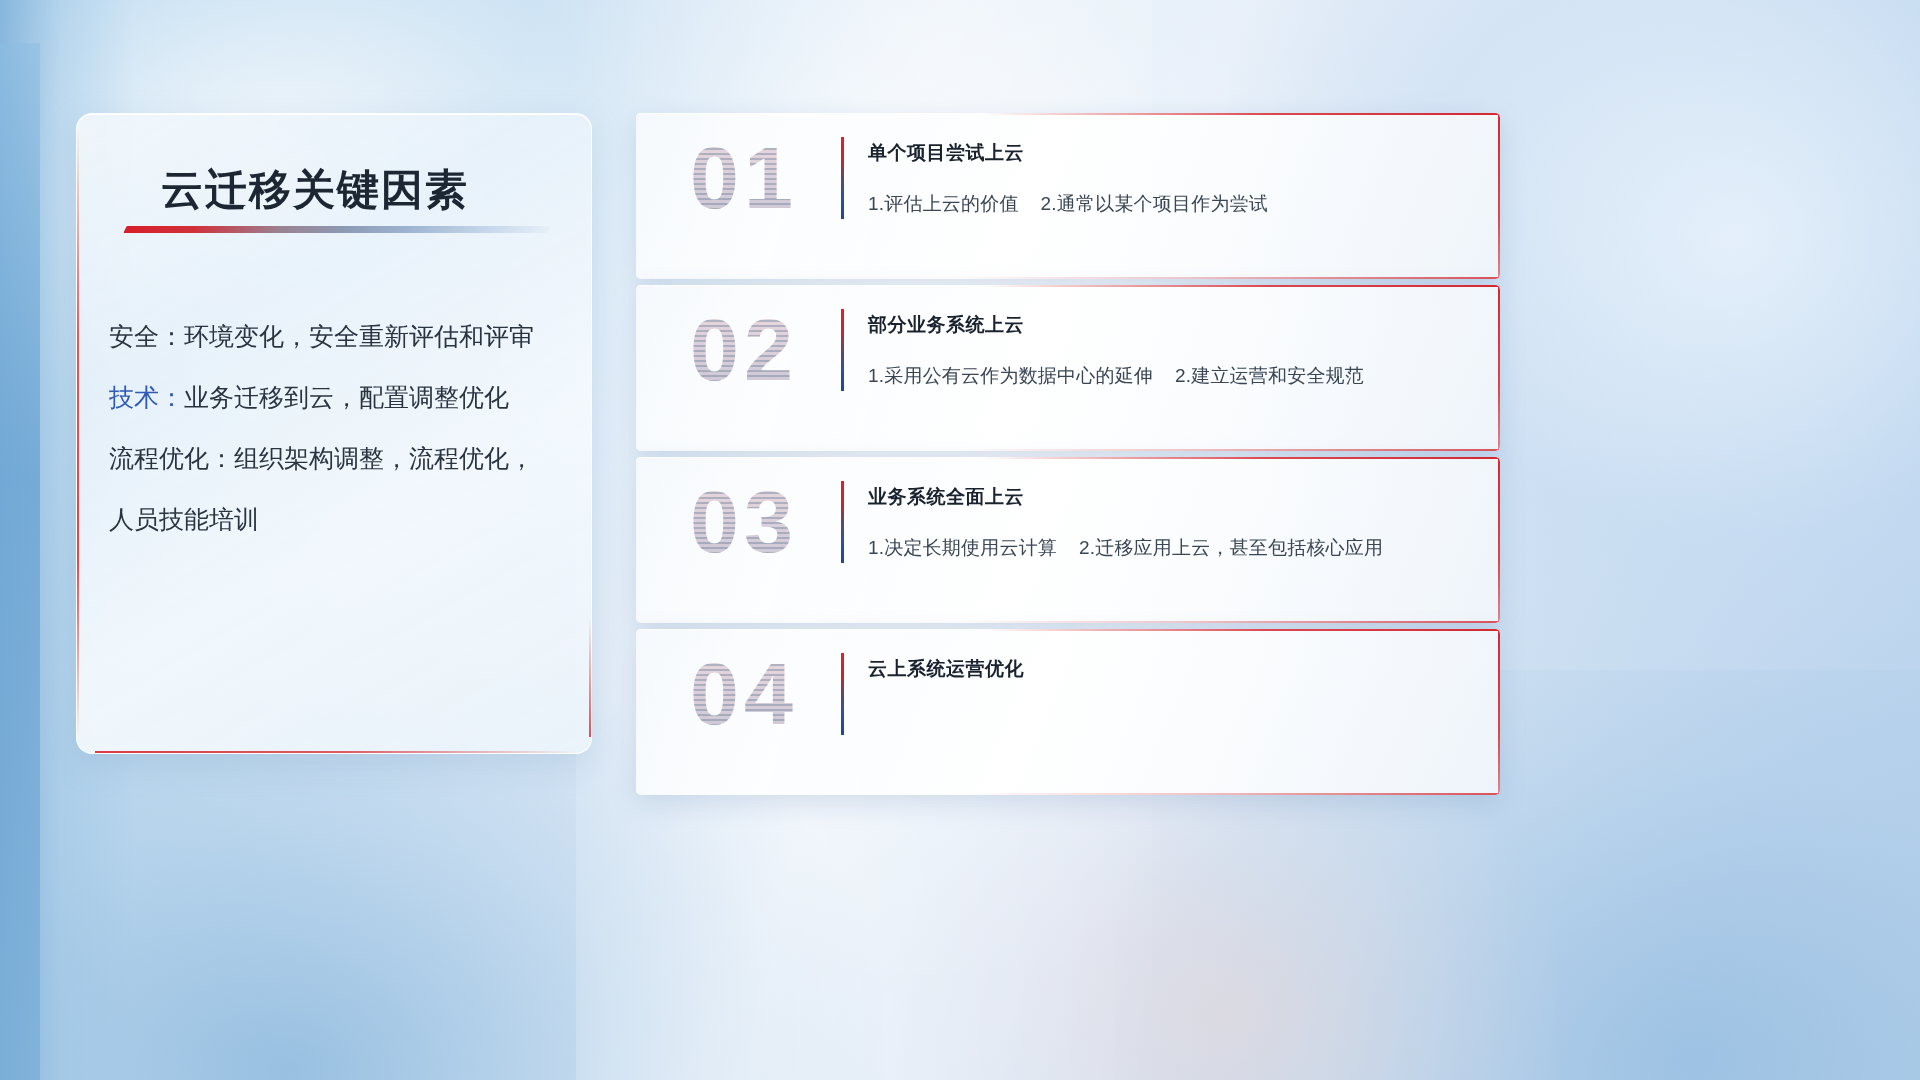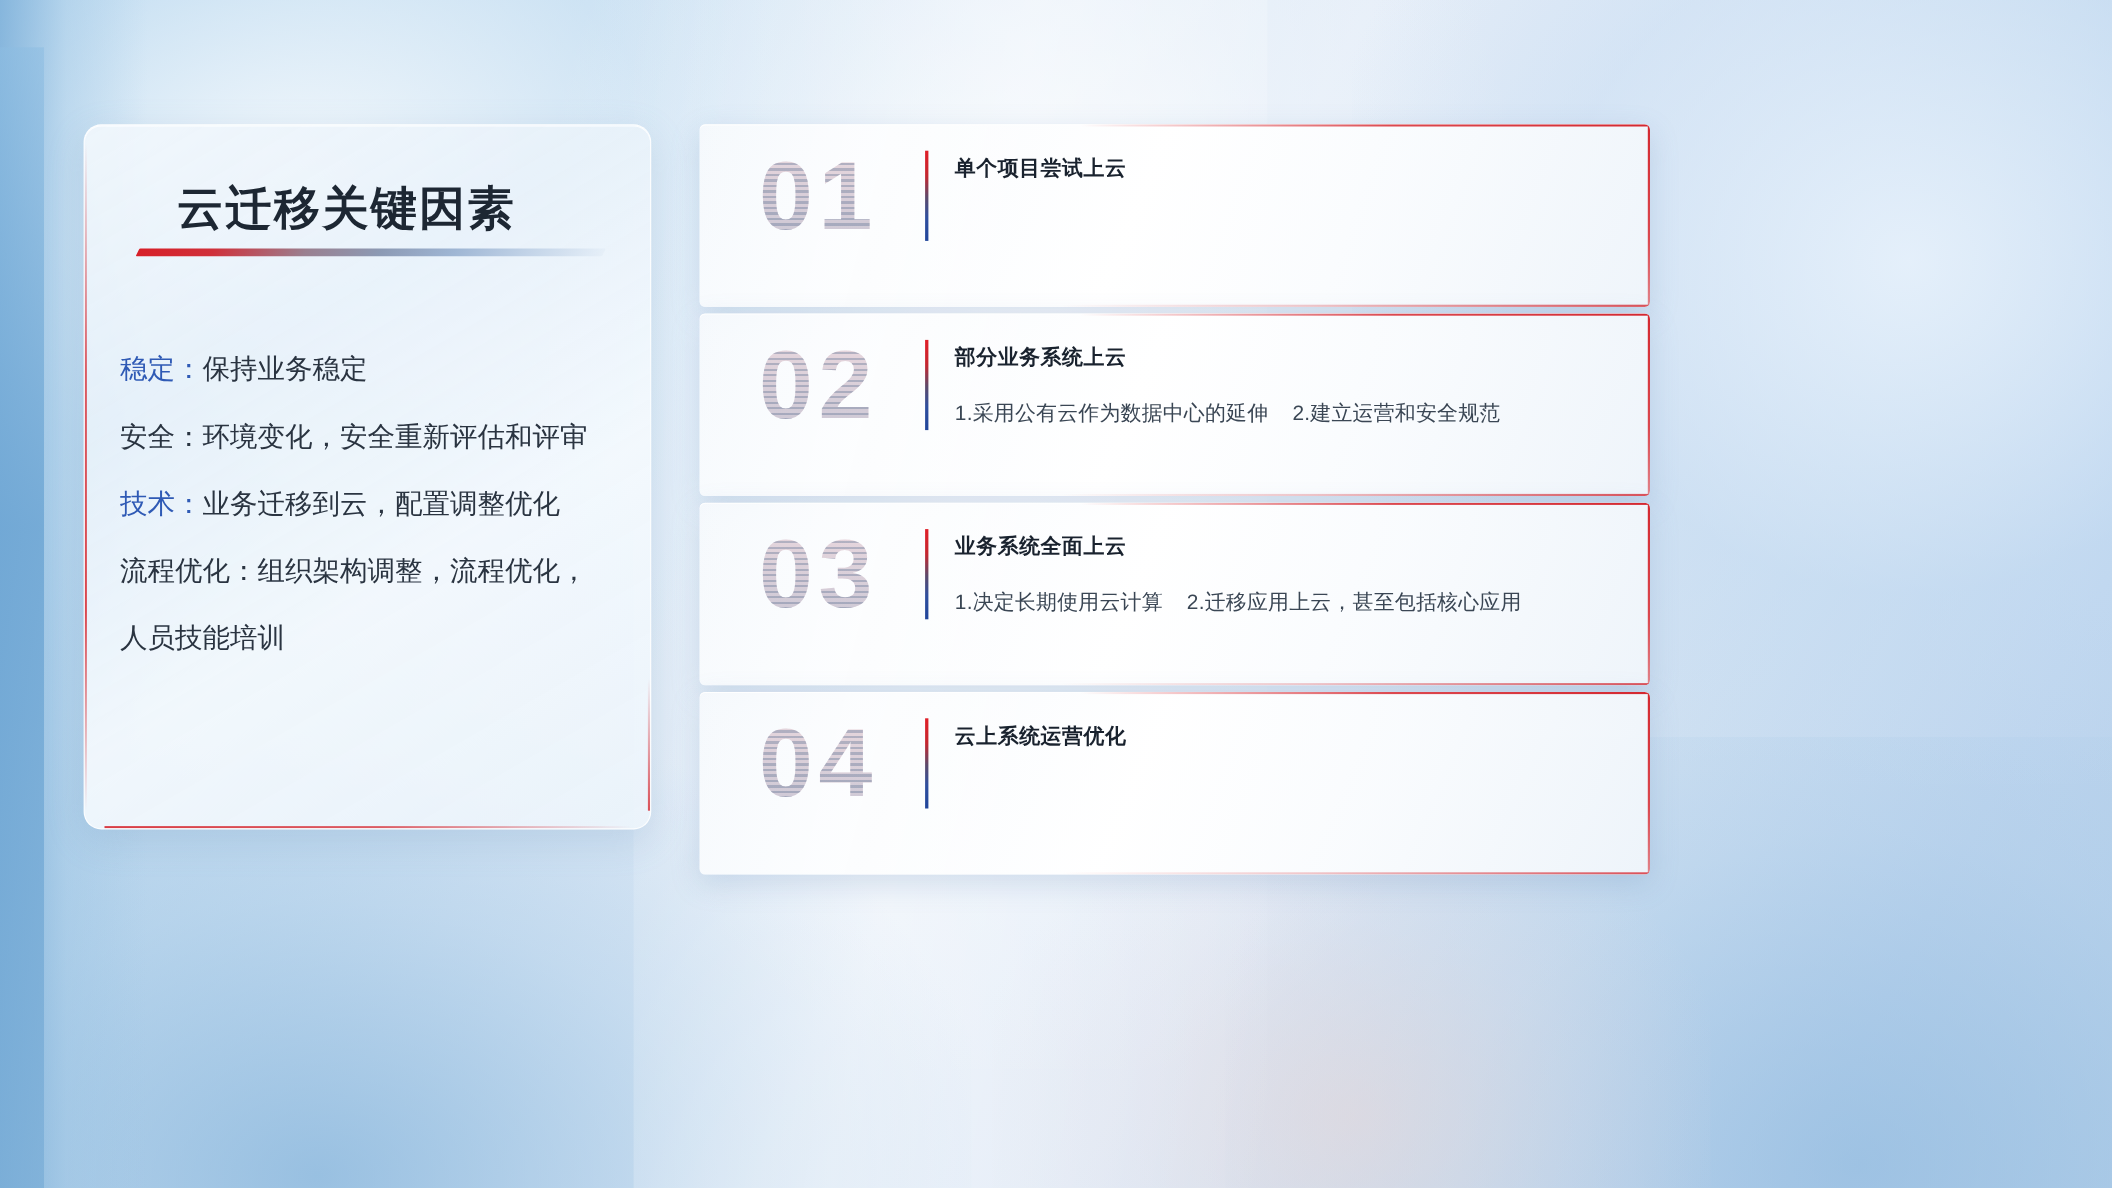--- a/index.html
+++ b/index.html
@@ -202,23 +202,20 @@
   <div class="panel">
     <div class="panel-accent-l"></div>
     <div class="panel-accent-b"></div>
     <div class="panel-accent-r"></div>
 
     <div class="panel-title">云迁移关键因素</div>
     <div class="panel-rule"></div>
 
     <div class="panel-list">
       <div class="p-item">
-        <span class="k">稳定：</span><span>保持业务稳定</span>
-      </div>
-      <div class="p-item">
         <span>安全：</span><span>环境变化，安全重新评估和评审</span>
       </div>
       <div class="p-item">
         <span class="k">技术：</span><span>业务迁移到云，配置调整优化</span>
       </div>
       <div class="p-item">
         <span>流程优化：</span><span>组织架构调整，流程优化，</span>
       </div>
       <div class="p-item">
         <span>人员技能培训</span>
@@ -228,20 +225,21 @@
 
   <div class="card card-1">
     <div class="card-sheen"></div>
     <div class="card-edge-top"></div>
     <div class="card-edge-right"></div>
     <div class="card-edge-bottom"></div>
     <div class="card-num-ghost">01</div>
     <div class="card-num">01</div>
     <div class="card-div"></div>
     <div class="card-title">单个项目尝试上云</div>
+    <div class="card-desc">1.评估上云的价值    2.通常以某个项目作为尝试</div>
   </div>
 
   <div class="card card-2">
     <div class="card-sheen"></div>
     <div class="card-edge-top"></div>
     <div class="card-edge-right"></div>
     <div class="card-edge-bottom"></div>
     <div class="card-num-ghost">02</div>
     <div class="card-num">02</div>
     <div class="card-div"></div>

